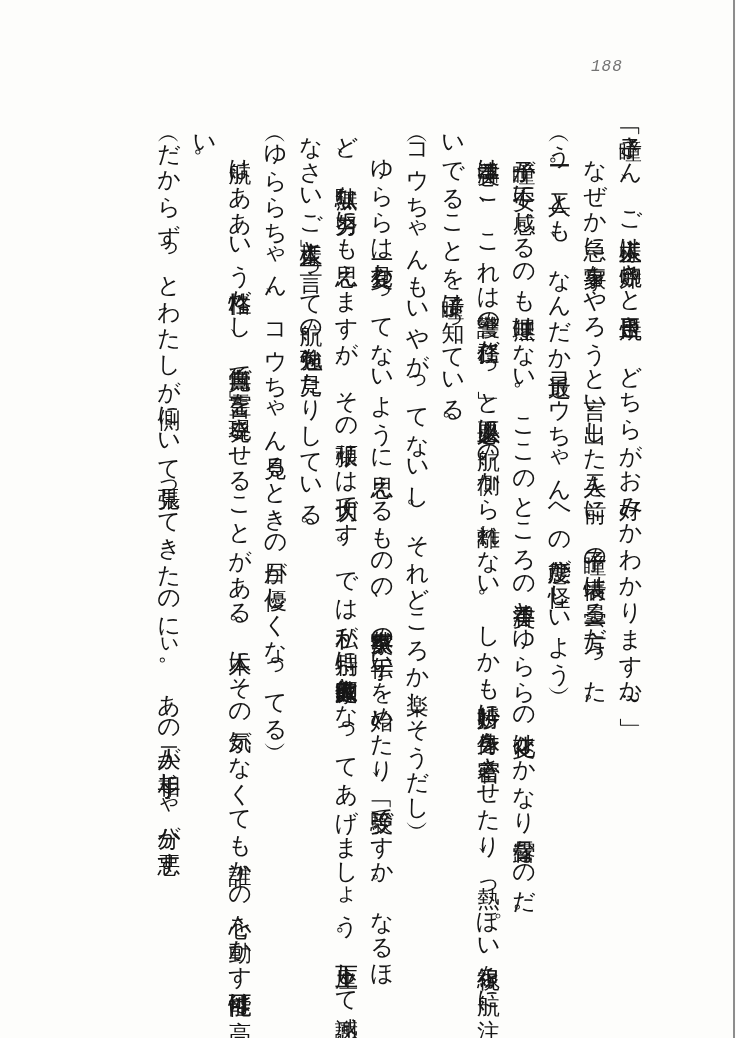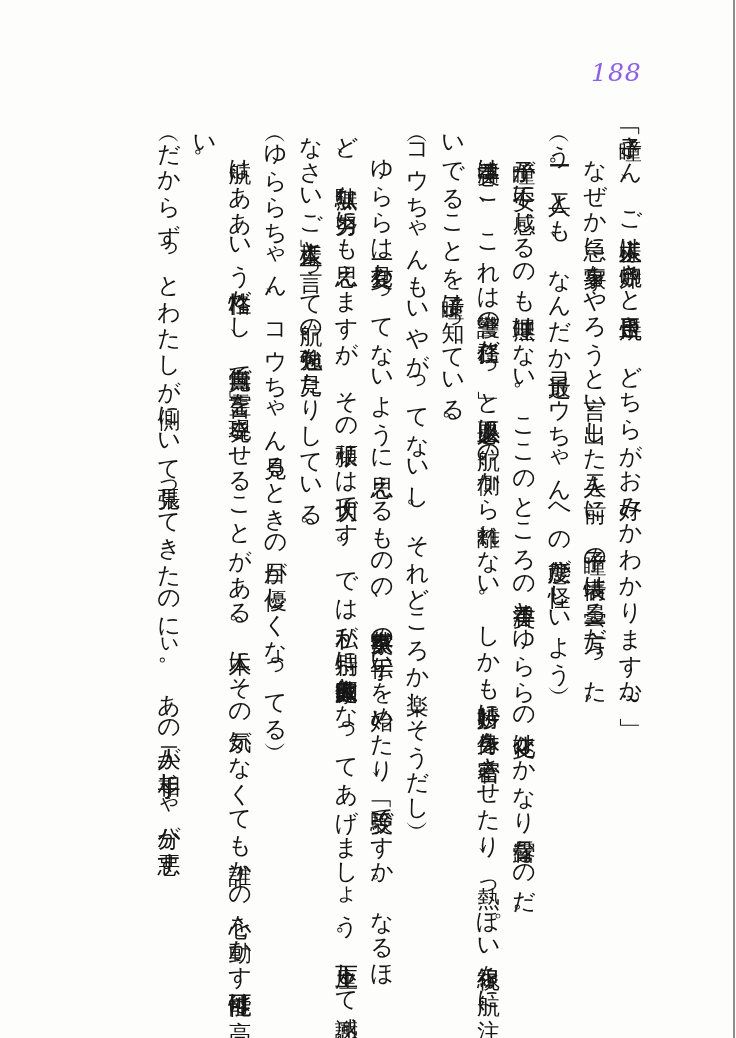--- a/index.html
+++ b/index.html
@@ -11,24 +11,25 @@
     width: 736px;
     height: 1038px;
     background: #fdfdfb;
     overflow: hidden;
     font-family: "DejaVu Serif", "Liberation Serif", serif;
   }
   .page-number {
     position: absolute;
     top: 58px;
     left: 591px;
-    font-size: 25px;
+    font-size: 16px;
     font-style: italic;
     letter-spacing: 1px;
-    color: #8b5cf6;
+    color: #737373;
+    font-family: Liberation Mono, monospace;
   }
   .text-block {
     position: absolute;
     top: 120px;
     right: 88px;
     height: 898px;
     writing-mode: vertical-rl;
     text-orientation: mixed;
     line-break: strict;
     font-size: 23px;

